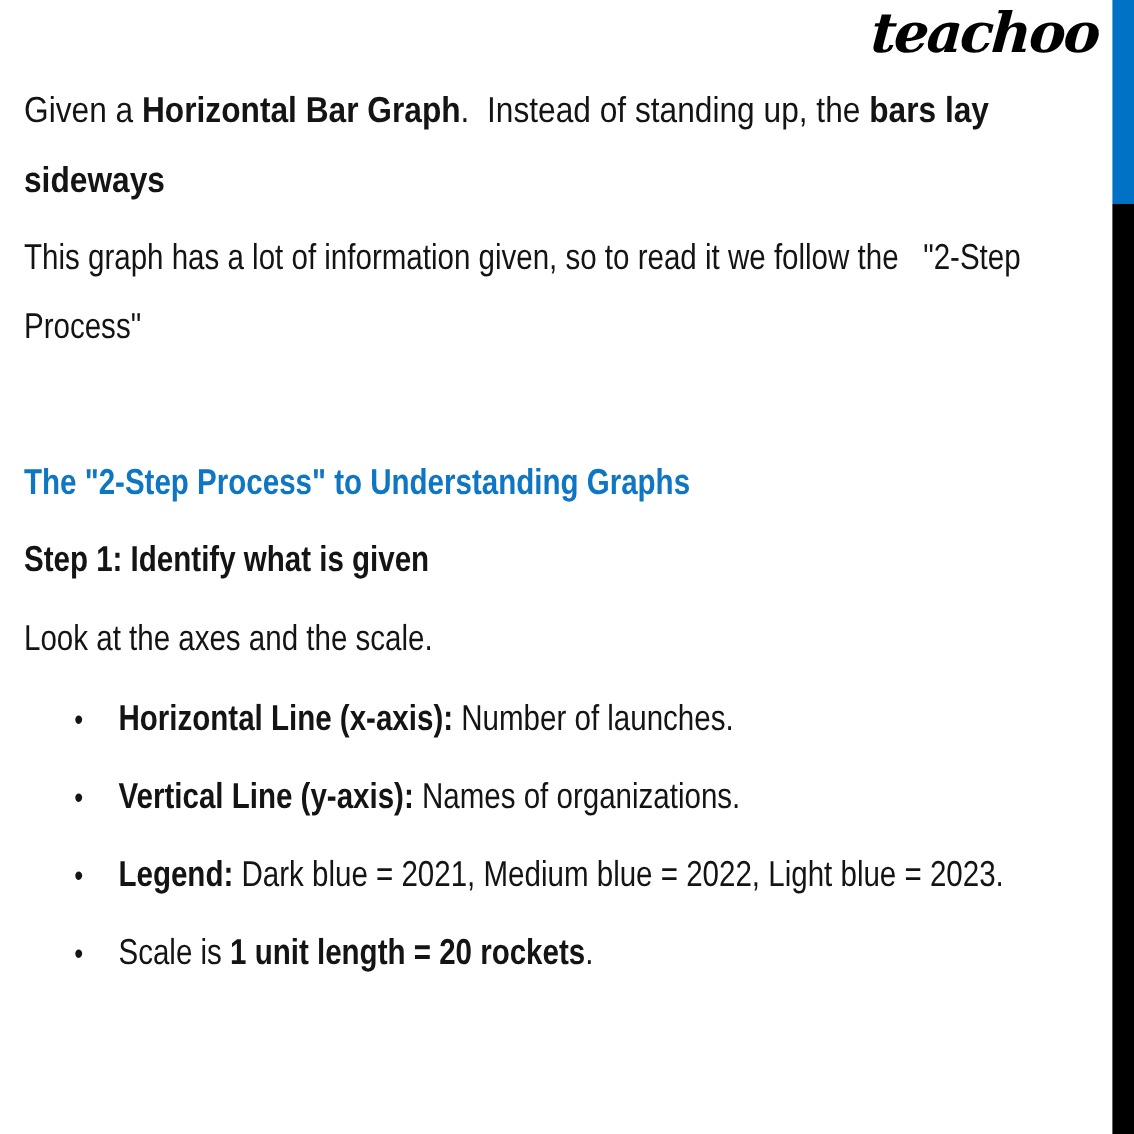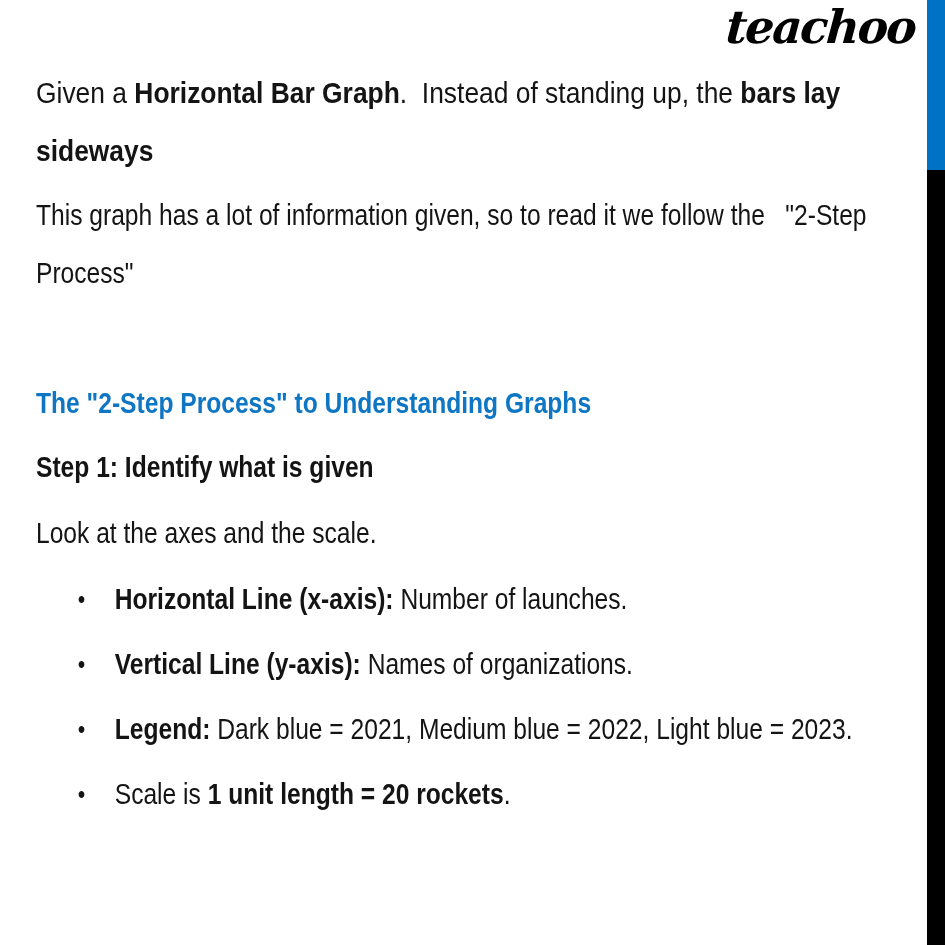--- a/index.html
+++ b/index.html
@@ -41,21 +41,21 @@
     font-size: 46px;
     letter-spacing: -2px;
     color: #000000;
     transform: skewX(-4deg);
     line-height: 1.1;
   }
 
   .content {
     position: absolute;
     top: 64px;
-    left: 36px;
+    left: 20px;
     right: 55px;
   }
 
   p, h2, ul, li { margin: 0; padding: 0; }
 
   .txt {
     font-size: 30px;
     line-height: 58px;
     white-space: pre-wrap;
     transform-origin: left top;

